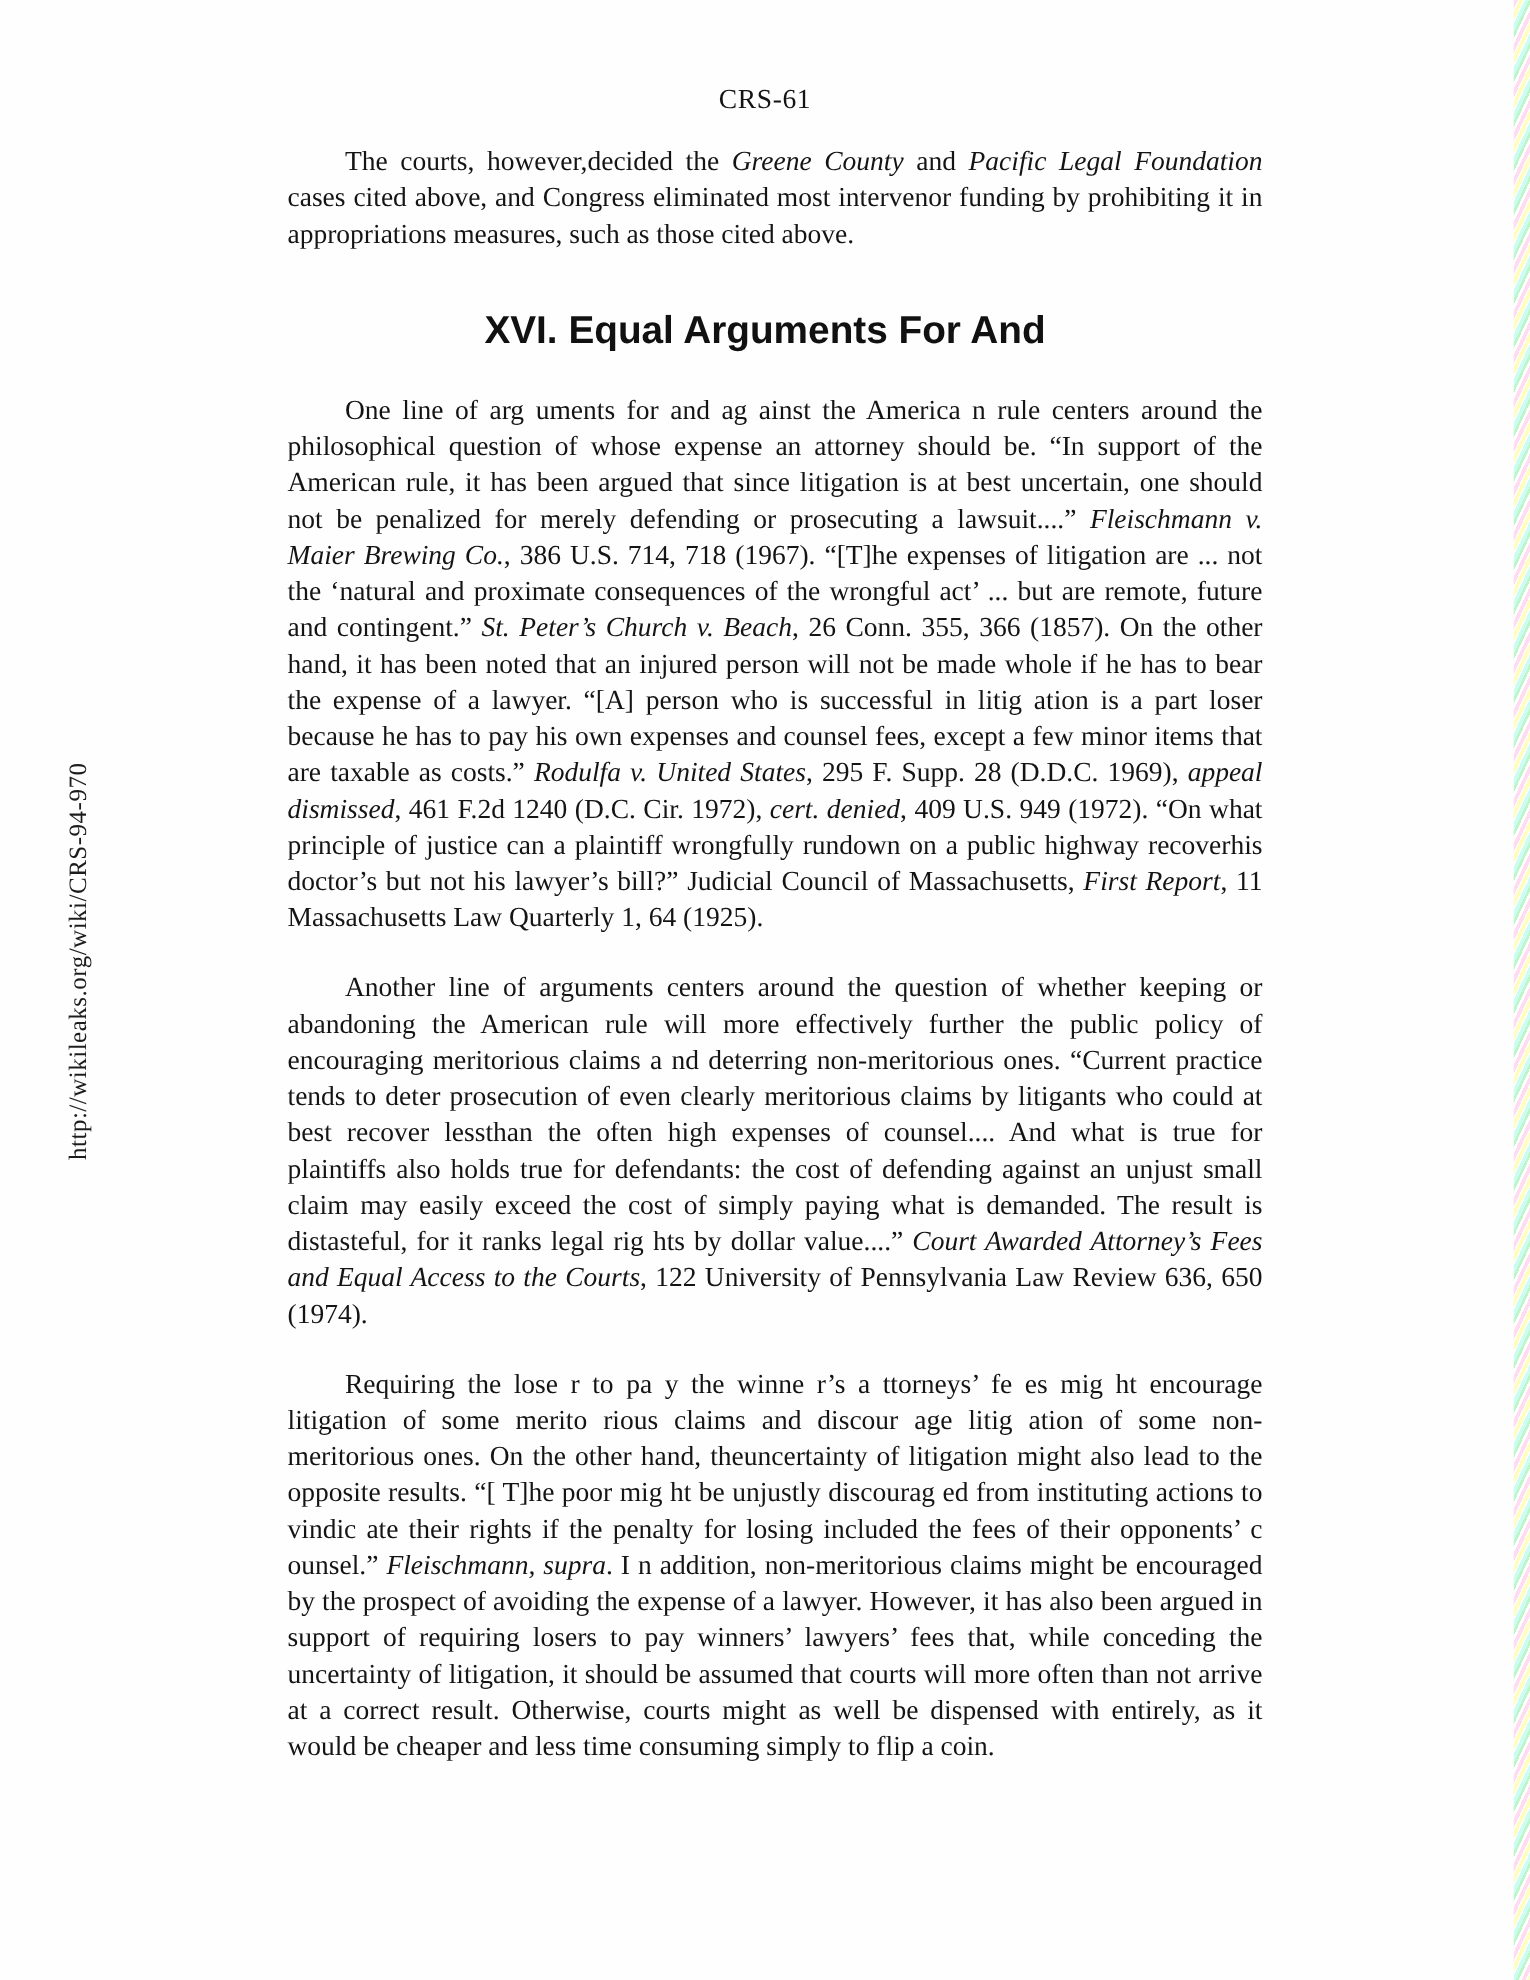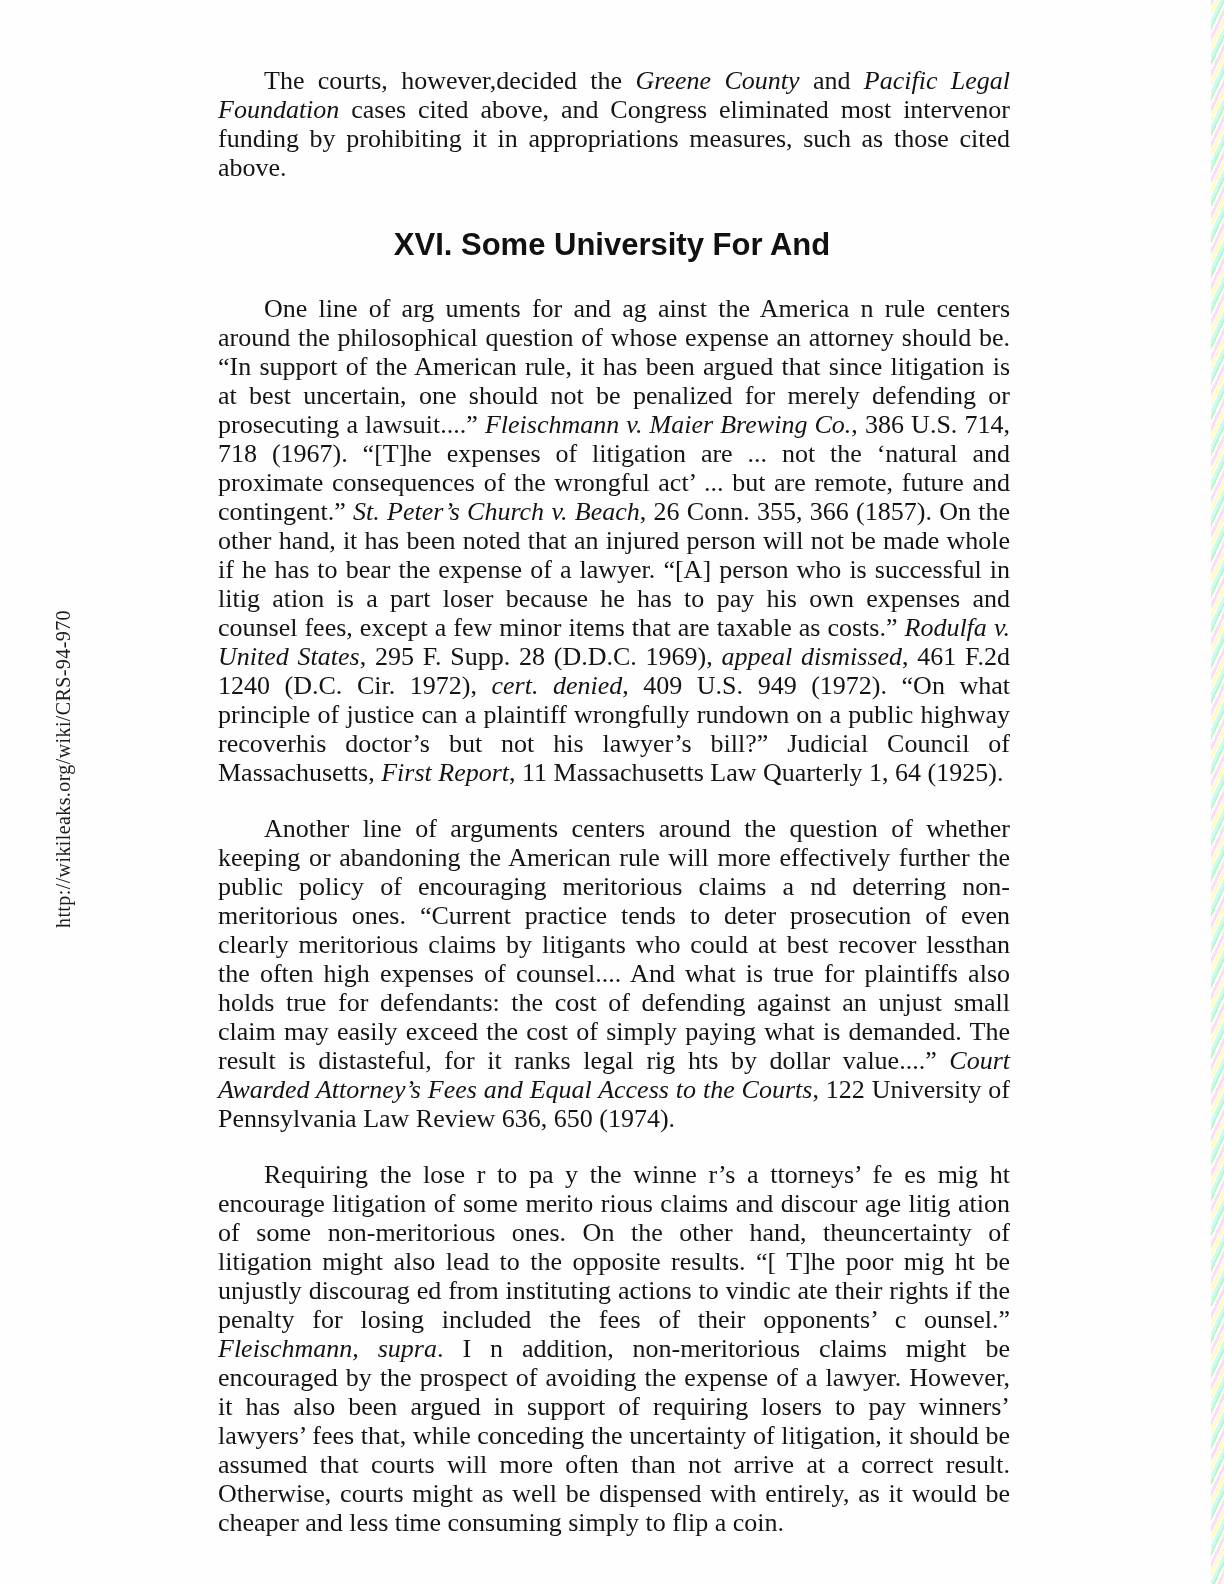--- a/index.html
+++ b/index.html
@@ -49,25 +49,25 @@
     top: 66px;
     width: 796px;
   }
   .page-number {
     text-align: center;
     font-size: 22px;
     letter-spacing: 0.5px;
     margin: 0 0 22px 0;
   }
   .para {
-    font-size: 26px;
+    font-size: 22px;
     line-height: 29px;
     text-align: justify;
     text-indent: 46px;
-    margin: 0 0 27px 4px;
+    margin: 0 0 27px 16px;
   }
   .heading {
     font-family: "Liberation Sans", sans-serif;
     font-weight: bold;
     font-size: 31px;
     line-height: 38px;
     text-align: center;
     margin: 44px 0 30px 0;
     color: #111111;
   }
@@ -76,25 +76,26 @@
 <body>
 
 <div class="page">
 
   <div class="edge-strip"></div>
 
   <div class="watermark">http://wikileaks.org/wiki/CRS-94-970</div>
 
   <div class="content">
 
+    <div class="page-number">CRS-61</div>
 
     <p class="para"><span>The courts, however,decided the </span><i>Greene County</i><span> and </span><i>Pacific Legal Foundation</i><span> cases cited above, and Congress eliminated most intervenor funding by prohibiting it in appropriations measures, such as those cited above.</span></p>
 
     <h1 class="heading">
-      <span>XVI. Some University For And</span><br>
+      <span>XVI. Equal Arguments For And</span><br>
     </h1>
 
     <p class="para"><span>One line of arg uments for and ag ainst the America n rule centers around the philosophical question of whose expense an attorney should be.  “In support of the American rule, it has been argued that since litigation is at best uncertain, one should not be penalized for merely defending or prosecuting a lawsuit....”  </span><i>Fleischmann v. Maier Brewing Co.</i><span>, 386 U.S. 714, 718 (1967).  “[T]he expenses of litigation are ... not the ‘natural and proximate consequences of the wrongful act’ ... but are remote, future and contingent.” </span><i>St. Peter’s Church v. Beach</i><span>, 26 Conn. 355, 366 (1857).  On the other hand, it has been noted that an injured person will not be made whole if he has to bear the expense of a lawyer.  “[A] person who is successful in litig ation is a part loser because he has to pay his own expenses and counsel fees, except a few minor items that are taxable as costs.”  </span><i>Rodulfa v. United States</i><span>, 295 F. Supp. 28 (D.D.C. 1969), </span><i>appeal dismissed</i><span>, 461 F.2d 1240 (D.C. Cir. 1972), </span><i>cert. denied</i><span>, 409 U.S. 949 (1972).  “On what principle of justice can a plaintiff wrongfully rundown on a public highway recoverhis doctor’s but not his lawyer’s bill?”  Judicial Council of Massachusetts, </span><i>First Report</i><span>, 11 Massachusetts Law Quarterly 1, 64 (1925).</span></p>
 
     <p class="para"><span>Another line of arguments centers around the question of whether keeping or abandoning the American rule will more effectively further the public policy of encouraging meritorious claims a nd deterring non-meritorious ones.  “Current practice tends to deter prosecution of even clearly meritorious claims by litigants who could at best recover lessthan the often high expenses of counsel....  And what is true for plaintiffs also holds true for defendants: the cost of defending against an unjust small claim may easily exceed the cost of simply paying what is demanded.  The result is distasteful, for it ranks legal rig hts by dollar value....”  </span><i>Court Awarded Attorney’s Fees and Equal Access to the Courts</i><span>, 122 University of Pennsylvania Law Review 636, 650 (1974).</span></p>
 
     <p class="para"><span>Requiring the lose r to pa y the winne r’s a ttorneys’ fe es mig ht encourage litigation of some merito rious claims and discour age litig ation of some non-meritorious ones.  On the other hand, theuncertainty of litigation might also lead to the opposite results.  “[ T]he poor mig ht be unjustly discourag ed from instituting actions to vindic ate their rights if the penalty for losing included the fees of their opponents’ c ounsel.”  </span><i>Fleischmann, supra</i><span>.  I n addition, non-meritorious claims might be encouraged by the prospect of avoiding the expense of a lawyer.  However, it has also been argued in support of requiring losers to pay winners’ lawyers’ fees that, while conceding the uncertainty of litigation, it should be assumed that courts will more often than not arrive at a correct result.  Otherwise, courts might as well be dispensed with entirely, as it would be cheaper and less time consuming simply to flip a coin.</span></p>
 
   </div>
 </div>

